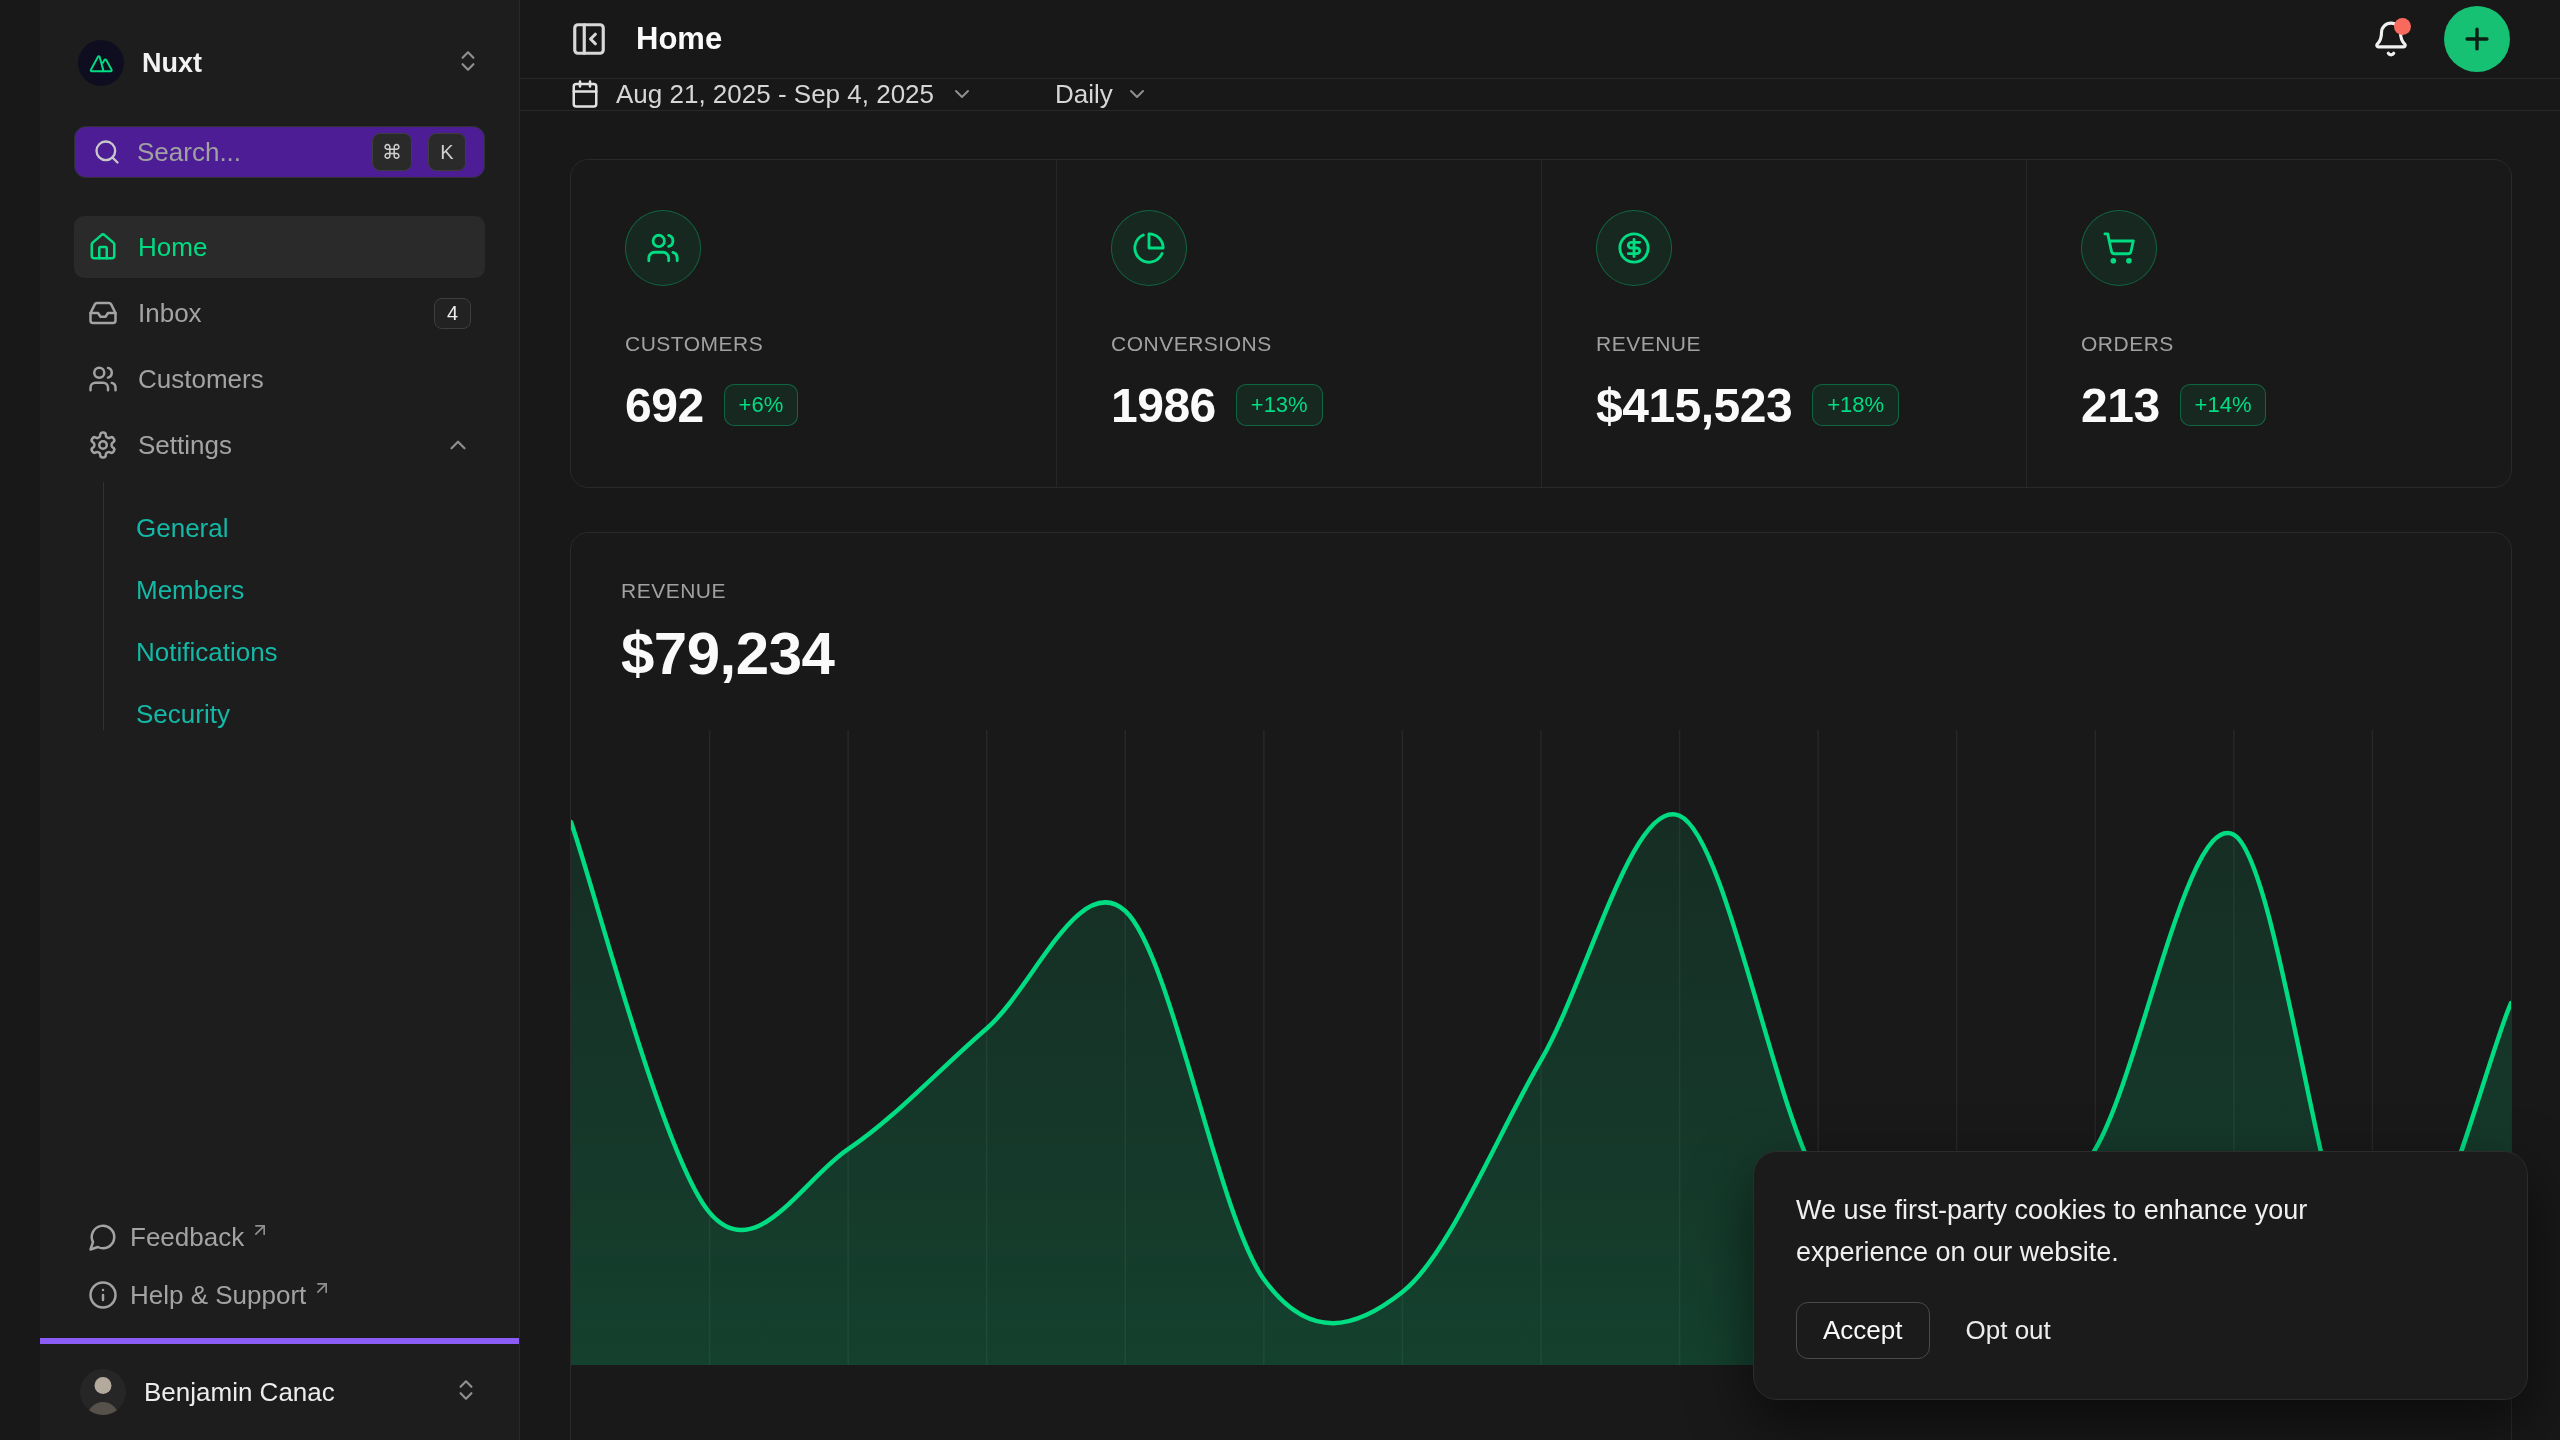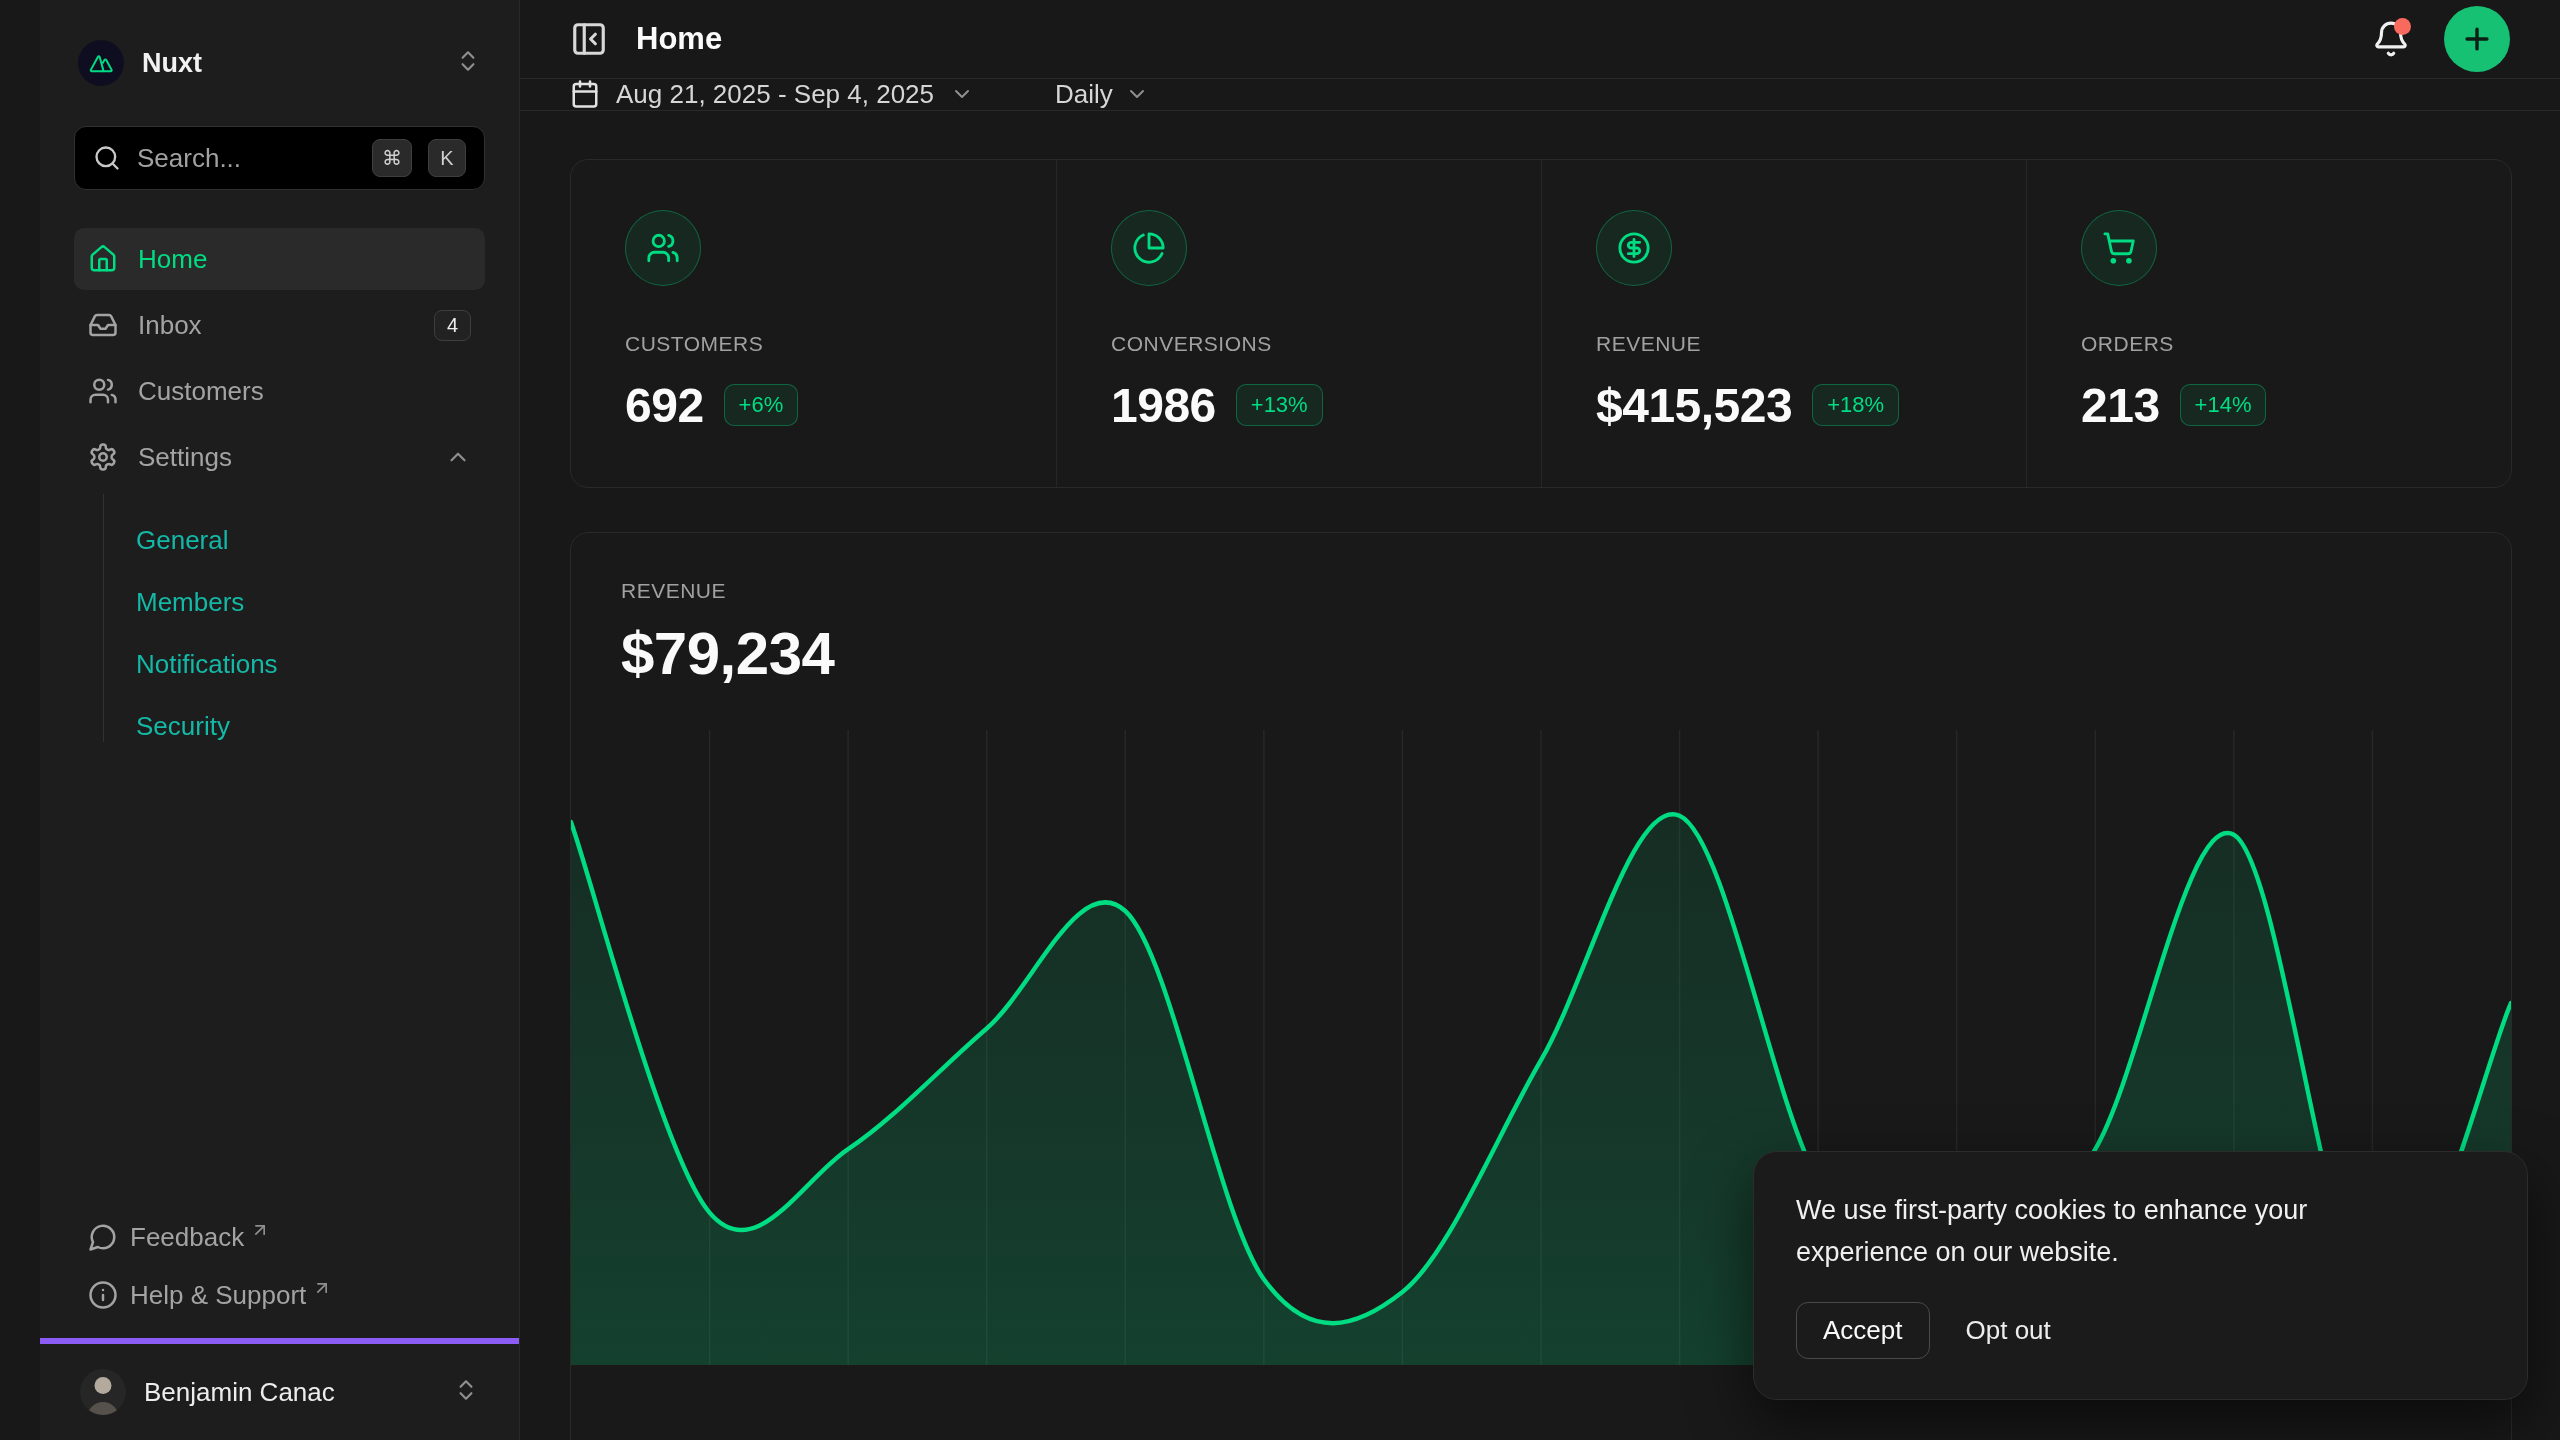--- a/index.html
+++ b/index.html
@@ -15,21 +15,21 @@
   .sidebar {
     width: 480px; flex: 0 0 480px; height: 100%;
     background: #1d1d1d; border-right: 1px solid #292929;
     display: flex; flex-direction: column; padding: 0 34px; margin-left: 40px;
   }
   .org-row { height: 126px; display: flex; align-items: center; gap: 18px; padding: 0 4px; cursor: pointer; }
   .org-logo { width: 46px; height: 46px; border-radius: 50%; background: #0e0e20; display: flex; align-items: center; justify-content: center; flex: 0 0 46px; }
   .org-name { font-size: 27px; font-weight: 600; color: #f2f2f2; }
   .selector-icon { margin-left: auto; color: #8f8f8f; }
   .search-bar {
-    height: 64px; border-radius: 12px; background: #000000; border: 1px solid #313131;
+    height: 52px; border-radius: 12px; background: #4c1d95; border: 1px solid #313131;
     display: flex; align-items: center; gap: 16px; padding: 0 18px; cursor: pointer;
   }
   .search-bar .placeholder { color: #a1a1a1; font-size: 26px; flex: 1; }
   .kbd {
     min-width: 38px; height: 38px; padding: 0 9px; border-radius: 8px;
     border: 1px solid #3e3e3e; background: #2a2a2a; color: #cfcfcf;
     font-size: 20px; display: inline-flex; align-items: center; justify-content: center;
   }
   .nav { margin-top: 38px; display: flex; flex-direction: column; gap: 4px; }
   .nav-item {

